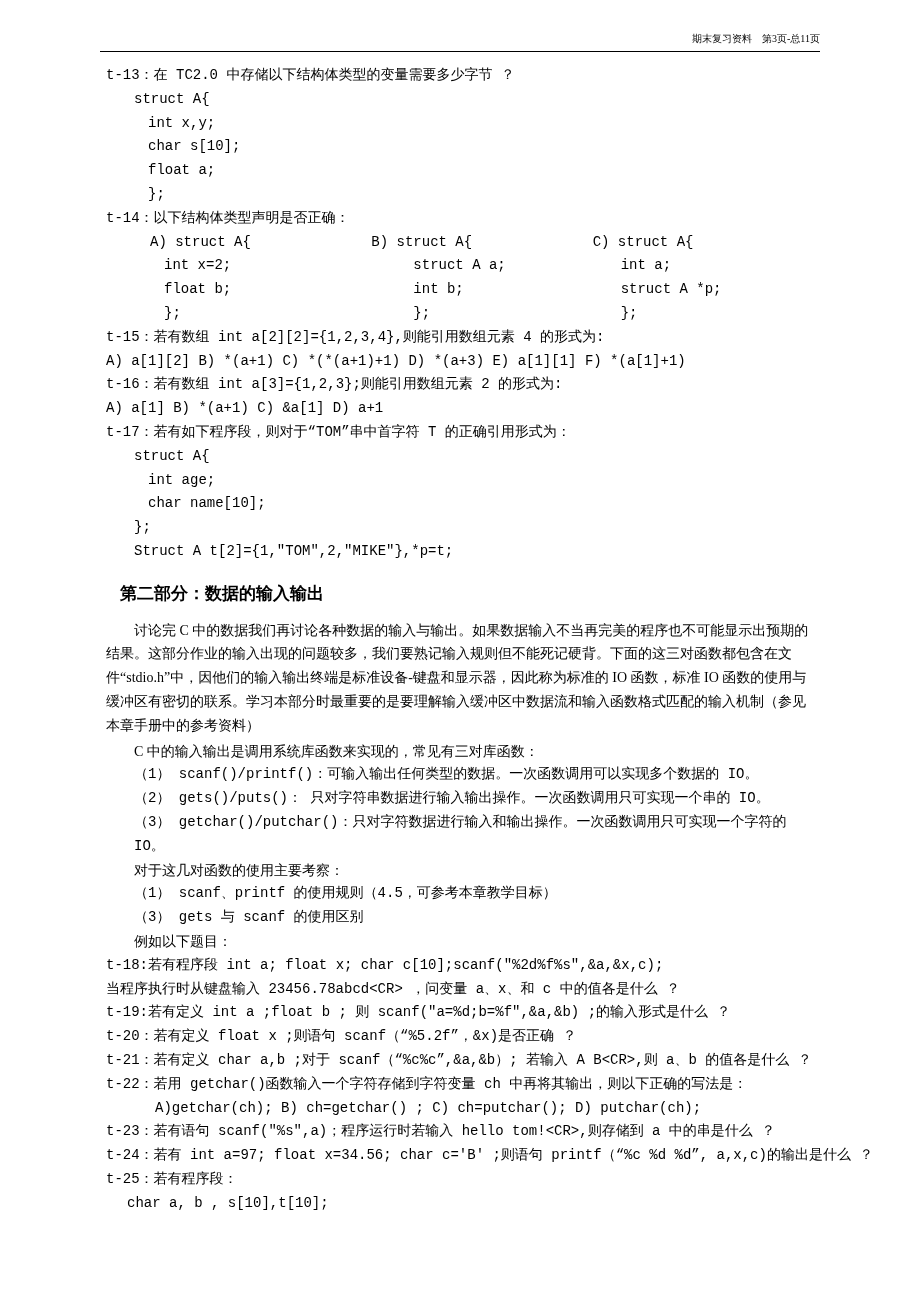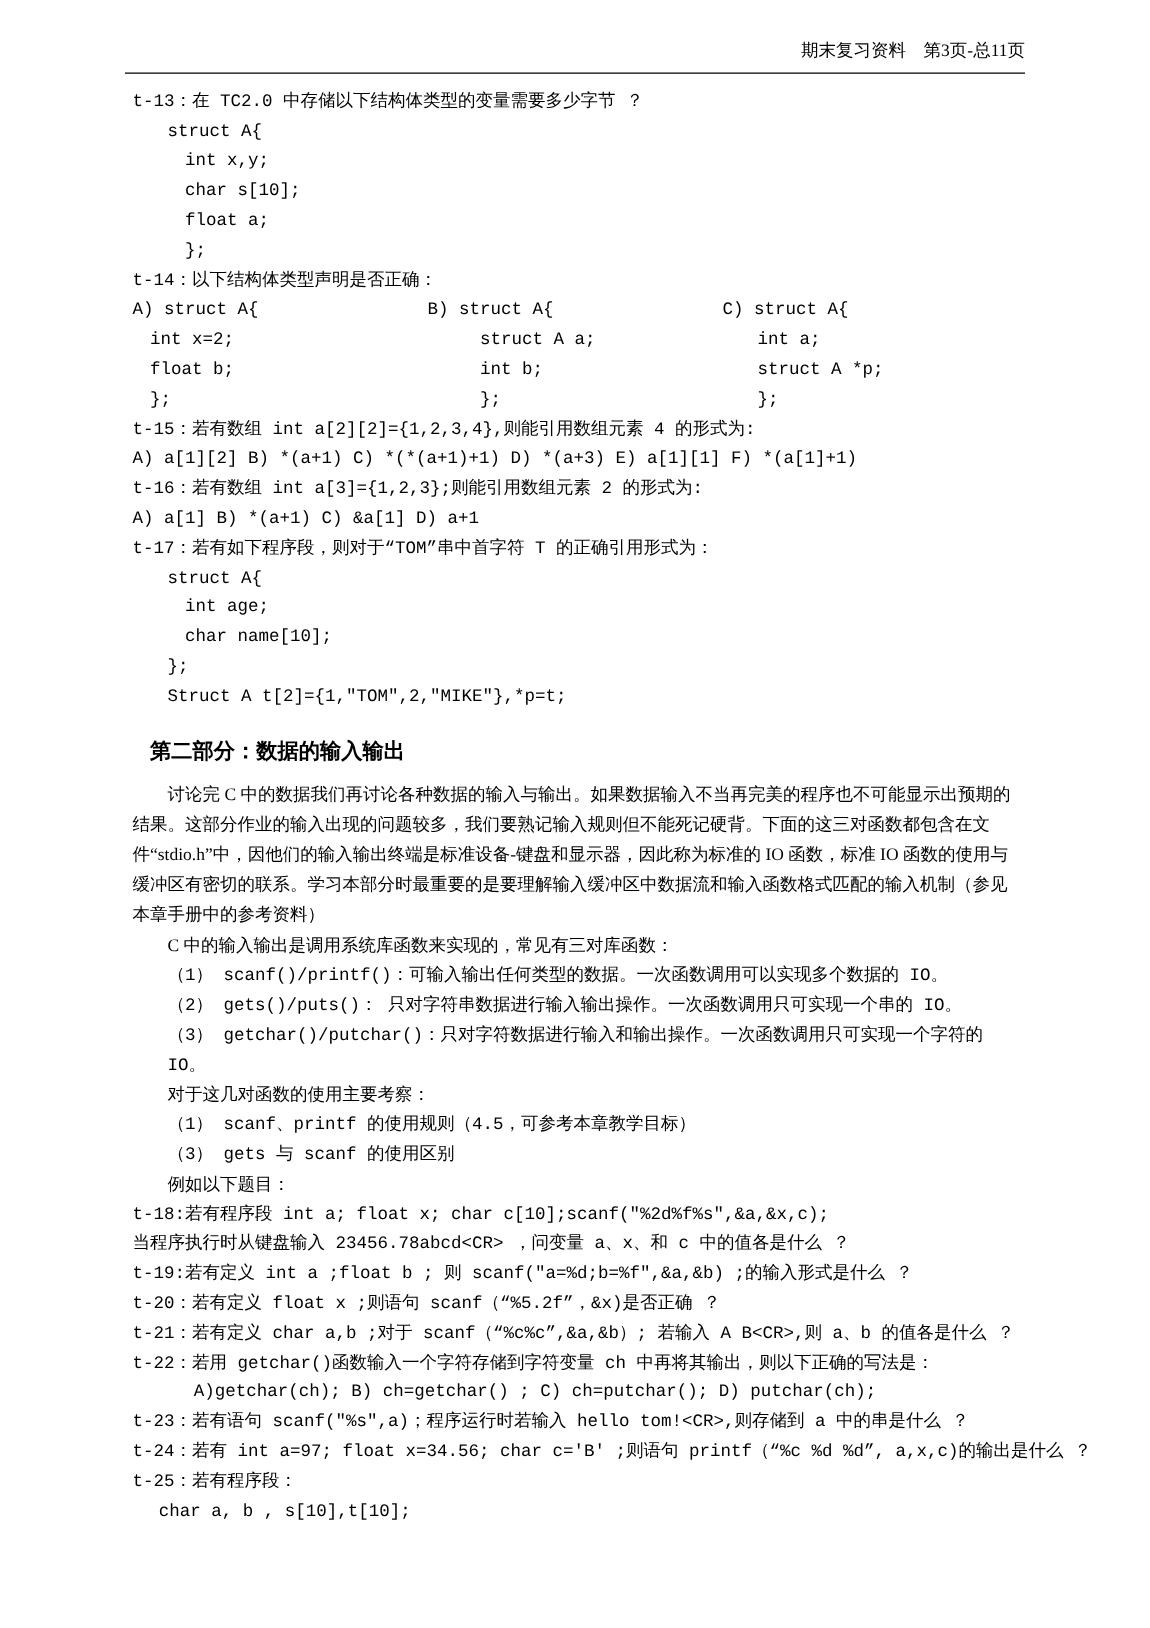--- a/index.html
+++ b/index.html
@@ -12,21 +12,21 @@
     padding: 0;
   }
   .page {
     width: 820px;
     margin: 0 auto;
     padding: 30px 50px 50px 50px;
     box-sizing: border-box;
   }
   .header-row {
     text-align: right;
-    font-size: 14px;
+    font-size: 10px;
     padding-bottom: 4px;
     border-bottom: 1.5px solid #000;
     margin-bottom: 12px;
   }
   .body-content {
     padding: 0 6px;
   }
   .mono {
     font-family: "SimSun", "Courier New", monospace;
   }
@@ -37,20 +37,21 @@
     font-size: 17px;
     margin: 16px 0 10px 14px;
   }
   .para {
     text-indent: 2em;
     margin: 0;
   }
   .cols3 {
     display: flex;
     gap: 0;
+    margin-left: 44px;
   }
   .cols3 > div { flex: 1; }
   .bold { font-weight: normal; }
   .line { white-space: nowrap; }
   p { margin: 0; }
 </style>
 </head>
 <body>
 
 <div class="page">

